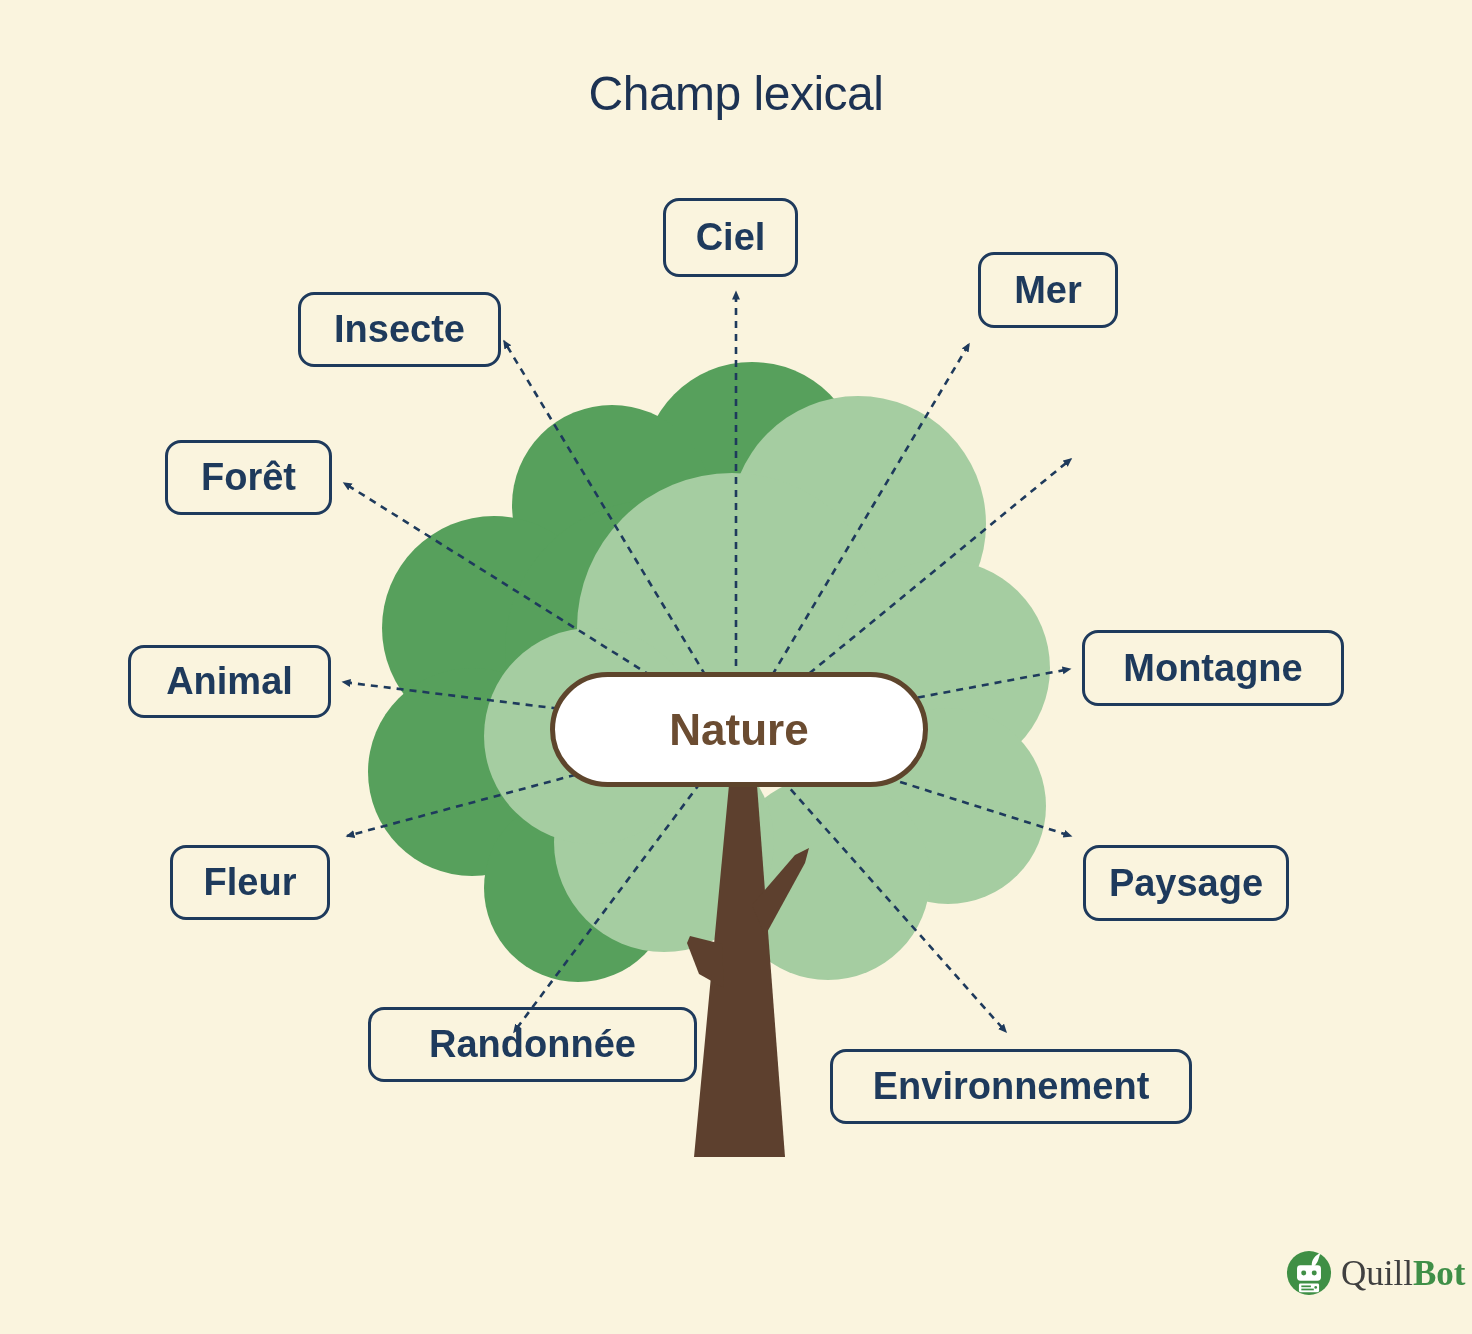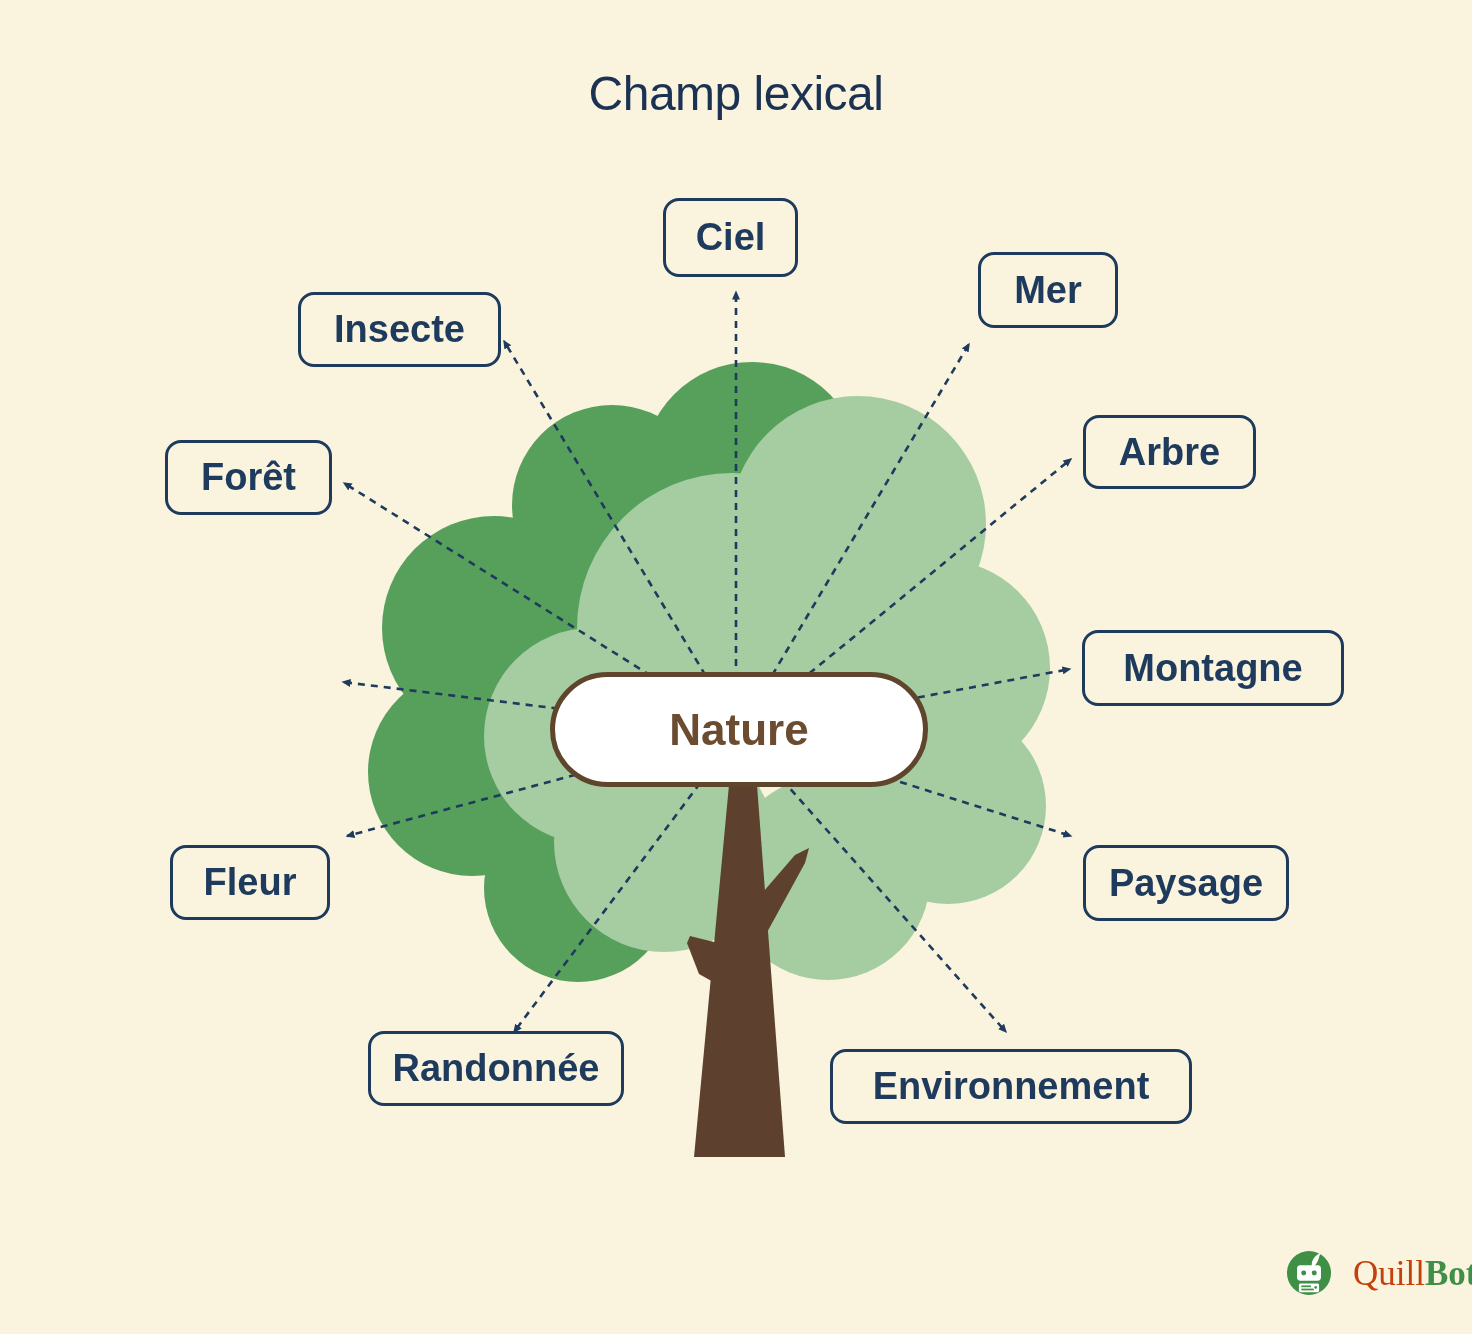--- a/index.html
+++ b/index.html
@@ -47,21 +47,21 @@
     left:1286px;top:1250px;
     display:flex;align-items:center;gap:9px;
     z-index:3;
   }
   .logo .wordmark{
     font-family:"Liberation Serif", serif;
     font-size:35px;
     line-height:1;
     white-space:nowrap;
   }
-  .logo .q1{color:#c2410c;font-weight:400;margin-left:12px;}
+  .logo .q1{color:#404040;font-weight:400;}
   .logo .q2{color:#3F8F47;font-weight:600;}
 </style>
 </head>
 <body>
 
 <div class="stage">
 
   <div class="title">Champ lexical</div>
 
   <svg class="art" width="1472" height="1334" viewBox="0 0 1472 1334">
@@ -120,33 +120,33 @@
   </div>
   <div class="node" style="left:298px;top:252px;width:203px;height:75px;margin-top:40px;">
     <span>Insecte</span>
   </div>
   <div class="node" style="left:978px;top:252px;width:140px;height:76px;">
     <span>Mer</span>
   </div>
   <div class="node" style="left:165px;top:440px;width:167px;height:75px;">
     <span>Forêt</span>
   </div>
-  <div class="node" style="left:1083px;top:415px;width:173px;height:74px;">
-    <span>Arbre</span>
+  <div class="node" style="left:128px;top:645px;width:203px;height:73px;">
+    <span>Animal</span>
   </div>
   <div class="node" style="left:1082px;top:630px;width:262px;height:76px;">
     <span>Montagne</span>
   </div>
   <div class="node" style="left:170px;top:845px;width:160px;height:75px;">
     <span>Fleur</span>
   </div>
   <div class="node" style="left:1083px;top:845px;width:206px;height:76px;">
     <span>Paysage</span>
   </div>
-  <div class="node" style="left:368px;top:1031px;width:256px;height:75px;text-align:right;">
+  <div class="node" style="left:368px;top:1007px;width:329px;height:75px;text-align:right;">
     <span>Randonnée</span>
   </div>
   <div class="node" style="left:830px;top:1049px;width:362px;height:75px;">
     <span>Environnement</span>
   </div>
 
   <div class="logo">
     <svg width="46" height="46" viewBox="0 0 48 48">
       <circle cx="24" cy="24" r="23" fill="#3F8F45"></circle>
 

